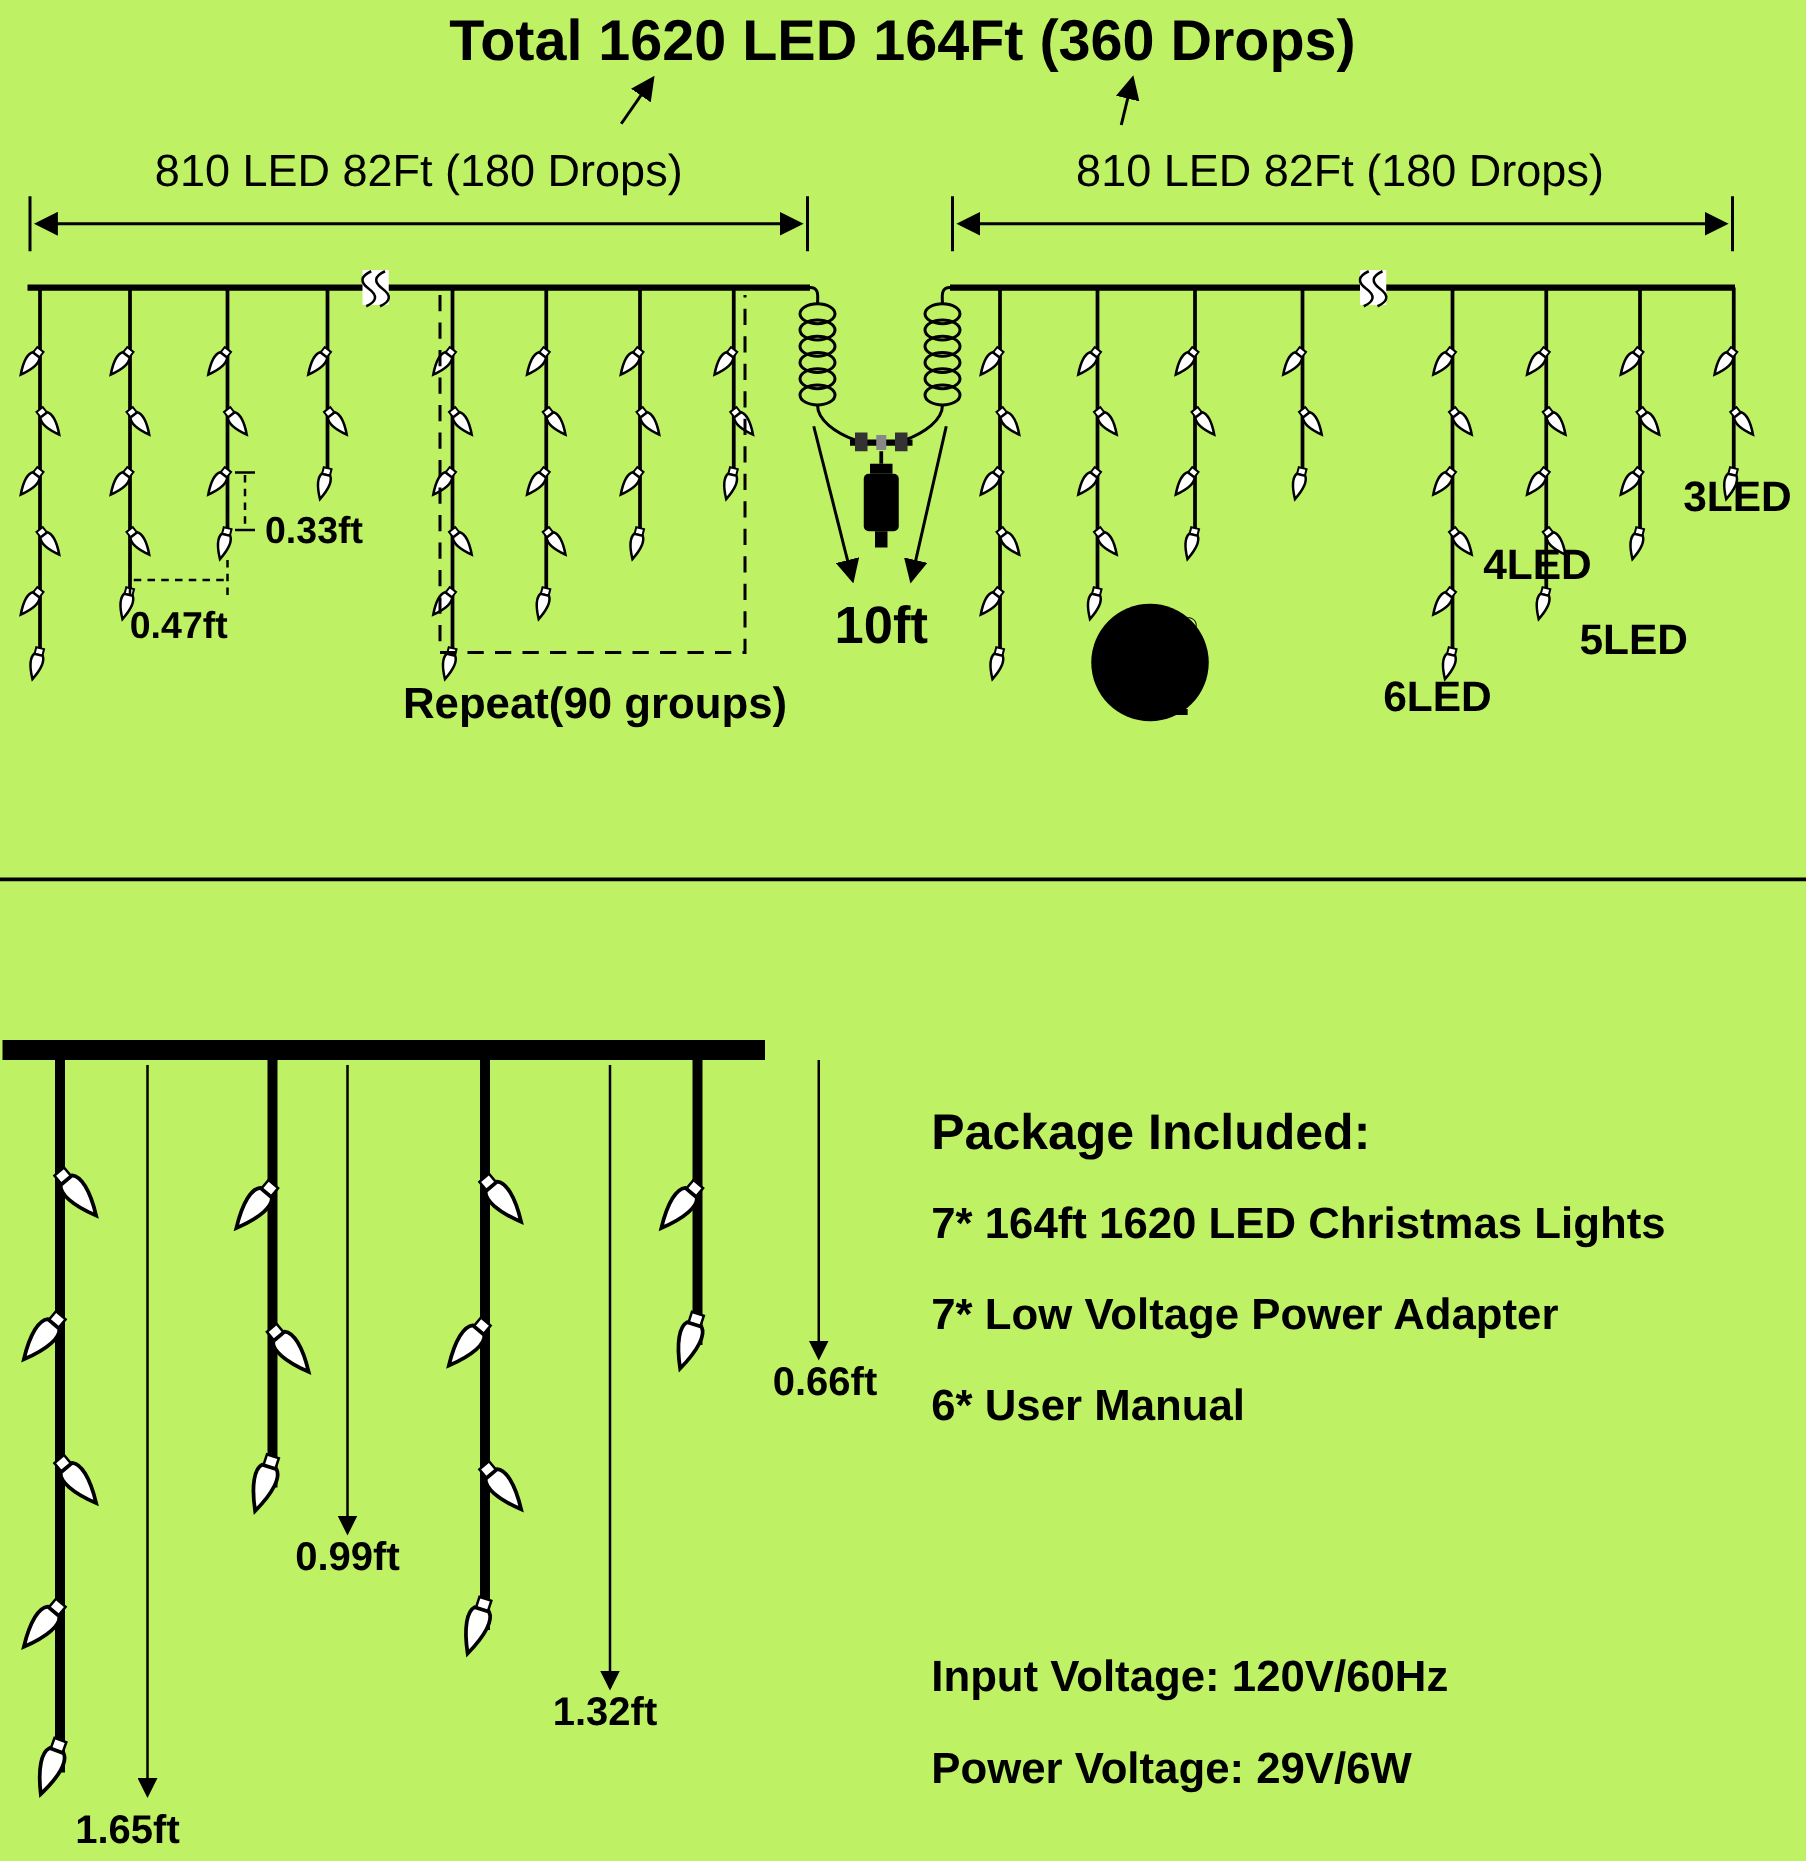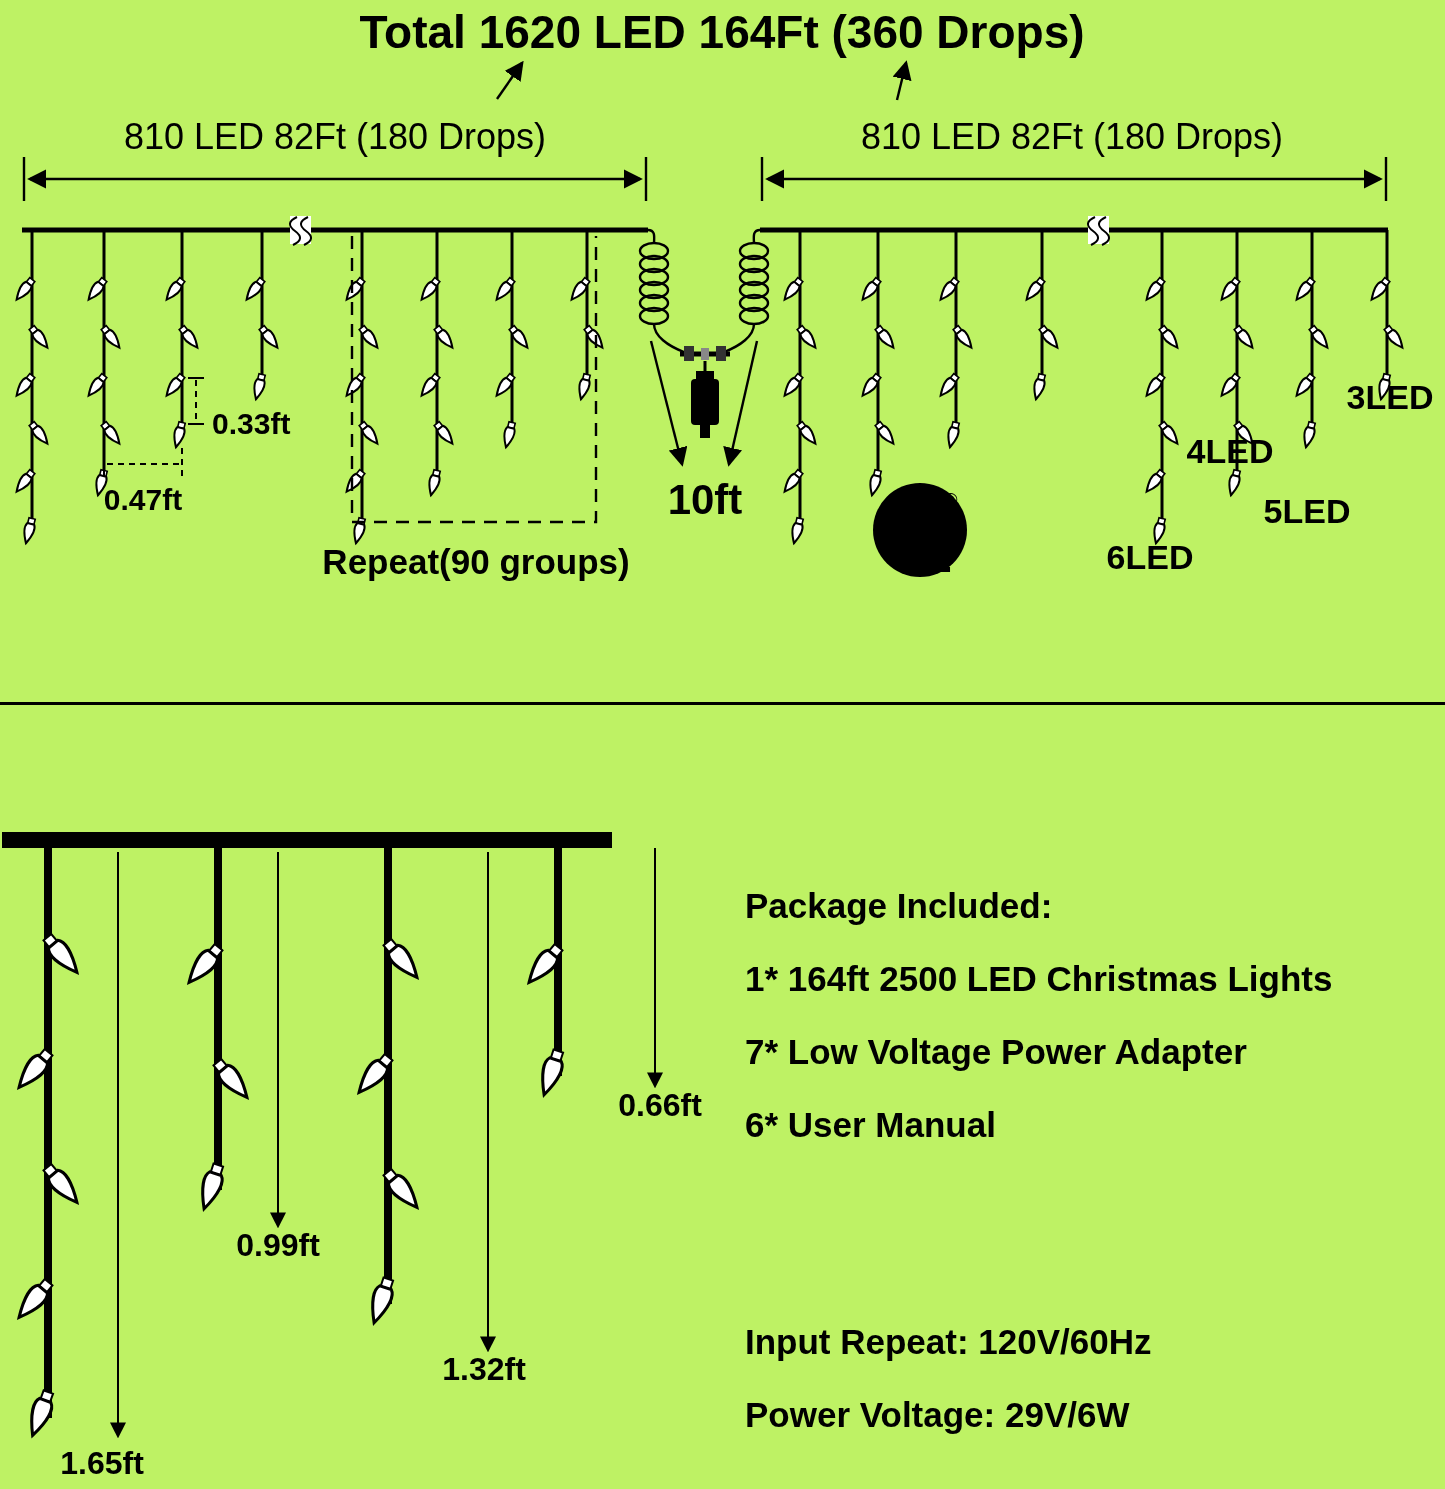--- a/index.html
+++ b/index.html
@@ -11,21 +11,21 @@
   svg { position:absolute; }
   svg text { font-family:"Liberation Sans", sans-serif; fill:#000; }
   .s2  { stroke:#000; stroke-width:2.4; fill:none; }
   .s15 { stroke:#000; stroke-width:2;   fill:none; }
   .wire { stroke:#000; stroke-width:5; fill:none; }
   .divider { position:absolute; left:0; top:702px; width:1445px; height:3px; background:#000; }
   .textcol { position:absolute; left:745px; font-weight:bold; }
   .pkg  { top:886px; }
   .volt { top:1322px; }
   .textline { font-size:35px; line-height:40px; margin-bottom:33px; white-space:nowrap; font-weight:bold; }
-  .heading  { font-size:35px; }
+  .heading  { font-size:40px; }
 </style>
 </head>
 <body>
 
 <div class="canvas">
 
   <svg width="1445" height="700" viewBox="0 0 1445 700" style="left:0; top:0;">
     <defs>
       <marker id="arr" viewBox="0 0 10 10" refX="8.5" refY="5" markerWidth="8" markerHeight="8" orient="auto-start-reverse">
         <path d="M0,0 L10,5 L0,10 Z" fill="#000"></path>
@@ -244,23 +244,23 @@
       <text x="484" y="680" font-size="32" font-weight="bold" text-anchor="middle">1.32ft</text>
     </g>
     <g>
       <line class="s15" x1="655" y1="148" x2="655" y2="386" marker-end="url(#arr2)"></line>
       <text x="660" y="416" font-size="32" font-weight="bold" text-anchor="middle">0.66ft</text>
     </g>
   </svg>
 
   <div class="textcol pkg">
     <div class="textline heading">Package Included:</div>
-    <div class="textline">1* 164ft 2500 LED Christmas Lights</div>
+    <div class="textline">7* 164ft 1620 LED Christmas Lights</div>
     <div class="textline">7* Low Voltage Power Adapter</div>
     <div class="textline">6* User Manual</div>
   </div>
 
   <div class="textcol volt">
-    <div class="textline">Input Repeat: 120V/60Hz</div>
+    <div class="textline">Input Voltage: 120V/60Hz</div>
     <div class="textline">Power Voltage: 29V/6W</div>
   </div>
 
 </div>
 
 </body></html>

